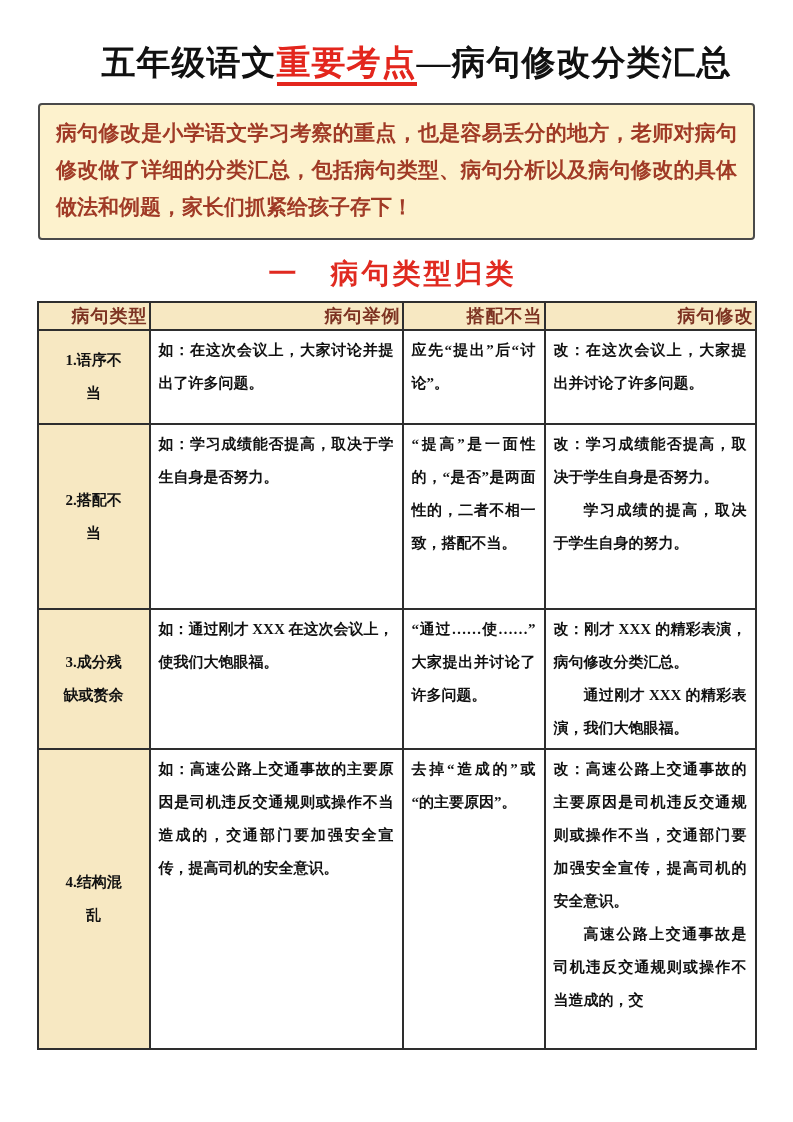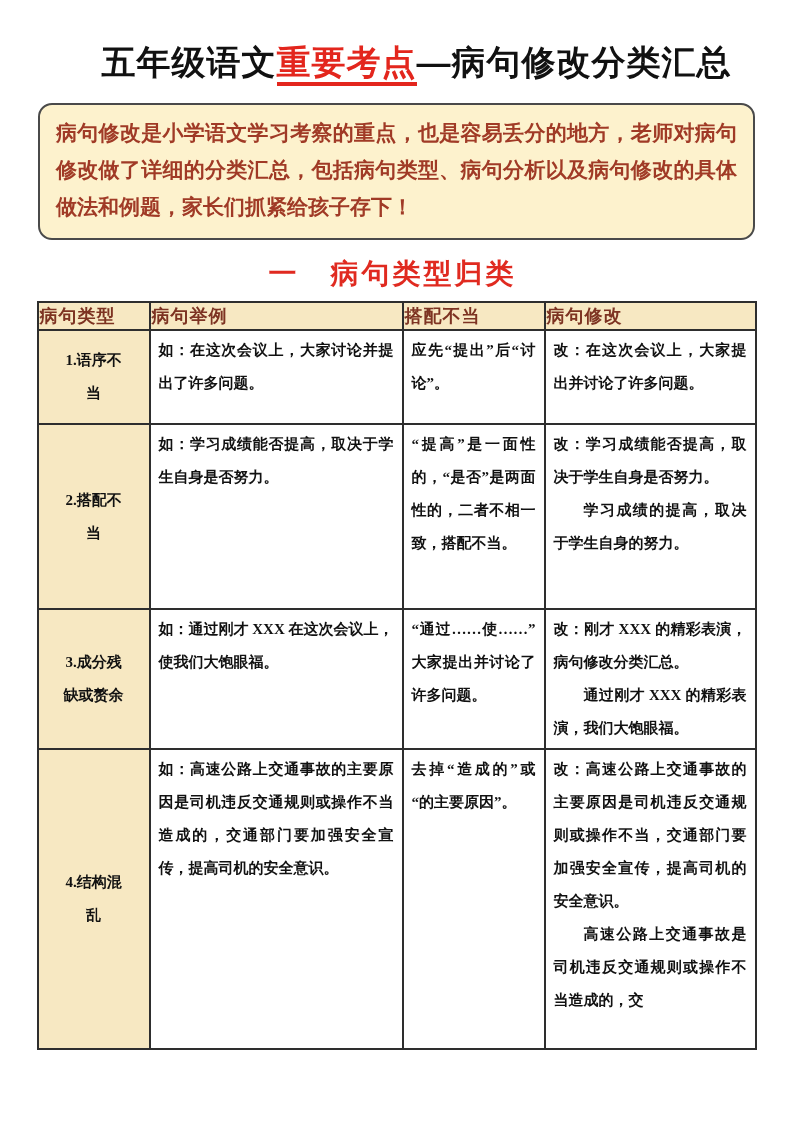--- a/index.html
+++ b/index.html
@@ -18,33 +18,33 @@
   .page{
     position:relative;
     width:793px;height:1122px;
     margin:0 auto;background:#ffffff;overflow:hidden;
   }
   .title{
     margin:0;padding-top:40px;
     text-align:center;
     font-size:34px;font-weight:900;letter-spacing:1px;
     color:var(--text_dark);
-    font-family:Liberation Sans, sans-serif;
+    font-family:Liberation Serif, serif;
     padding-left:40px;
   }
   .title .hl{
     color:var(--accent_red);
     border-bottom:4px solid var(--accent_red);
     padding-bottom:1px;
   }
   .intro-box{
     margin:17px 38px 0 38px;
     background:var(--intro_bg);
     border:2px solid #4a4a4a;
-    border-radius:14px;
+    border-radius:4px;
     padding:10px 16px 12px 16px;
     font-size:21px;font-weight:700;
     color:var(--intro_text);
     line-height:37px;
     text-align:justify;
     font-family:"Liberation Serif","DejaVu Serif",serif;
   }
   .section-heading{
     margin:15px 8px 8px 0;
     text-align:center;
@@ -59,21 +59,21 @@
     table-layout:fixed;
     font-family:"Liberation Serif","DejaVu Serif",serif;
   }
   table.grid th, table.grid td{
     border:2px solid var(--border_dark);
   }
   table.grid th{
     background:var(--cream);
     color:var(--header_text);
     font-size:18px;font-weight:900;
-    height:22px;text-align:left;vertical-align:middle;
+    height:22px;text-align:right;vertical-align:middle;
     letter-spacing:1px;
     font-family:Liberation Serif, serif;
   }
   table.grid td{
     font-size:15px;font-weight:700;color:var(--text_dark);
     vertical-align:top;
     padding:3px 8px;
     line-height:33px;
     text-align:justify;
   }

